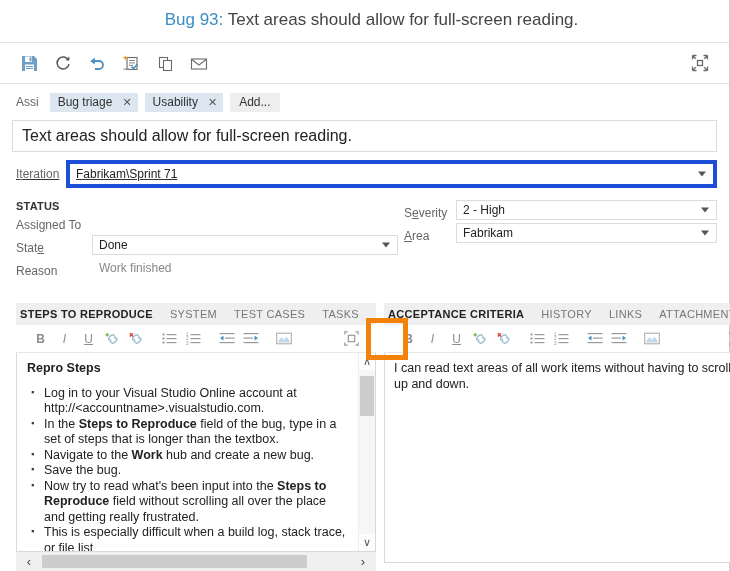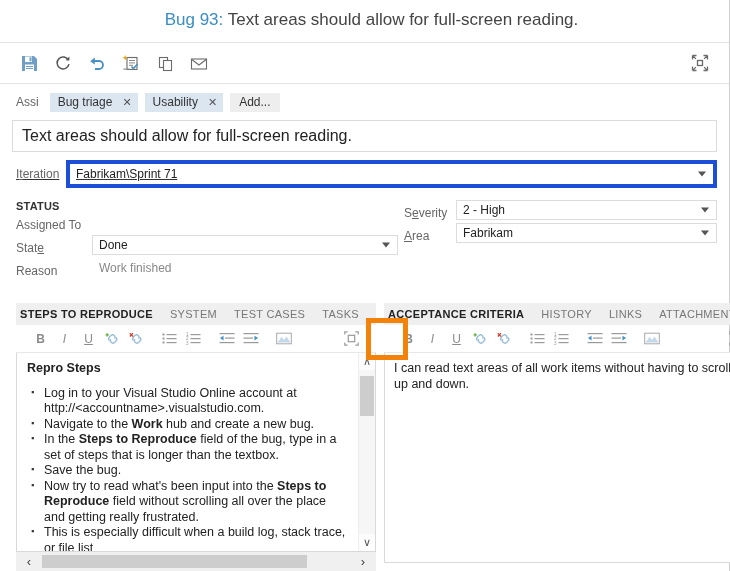--- a/index.html
+++ b/index.html
@@ -347,22 +347,22 @@
             <path d="M14.2 11.4 v2.8 h-2.8" fill="none" stroke="#9a9a9a" stroke-width="1.2"></path>
           </svg>
         </span>
       </div>
 
       <div class="editor">
         <div class="editor-body">
           <div class="rtitle">Repro Steps</div>
           <ul>
             <li><span>Log in to your Visual Studio Online account at http://&lt;accountname&gt;.visualstudio.com.</span></li>
+            <li><span>In the </span><b>Steps to Reproduce</b><span> field of the bug, type in a set of steps that is longer than the textbox.</span></li>
             <li><span>Navigate to the </span><b>Work</b><span> hub and create a new bug.</span></li>
-            <li><span>In the </span><b>Steps to Reproduce</b><span> field of the bug, type in a set of steps that is longer than the textbox.</span></li>
             <li><span>Save the bug.</span></li>
             <li><span>Now try to read what's been input into the </span><b>Steps to Reproduce</b><span> field without scrolling all over the place and getting really frustrated.</span></li>
             <li><span>This is especially difficult when a build log, stack trace, or file list</span></li>
           </ul>
         </div>
         <div class="vscroll">
           <div class="vs-arrow">∧</div>
           <div class="vs-track">
             <div class="vs-thumb"></div>
           </div>

